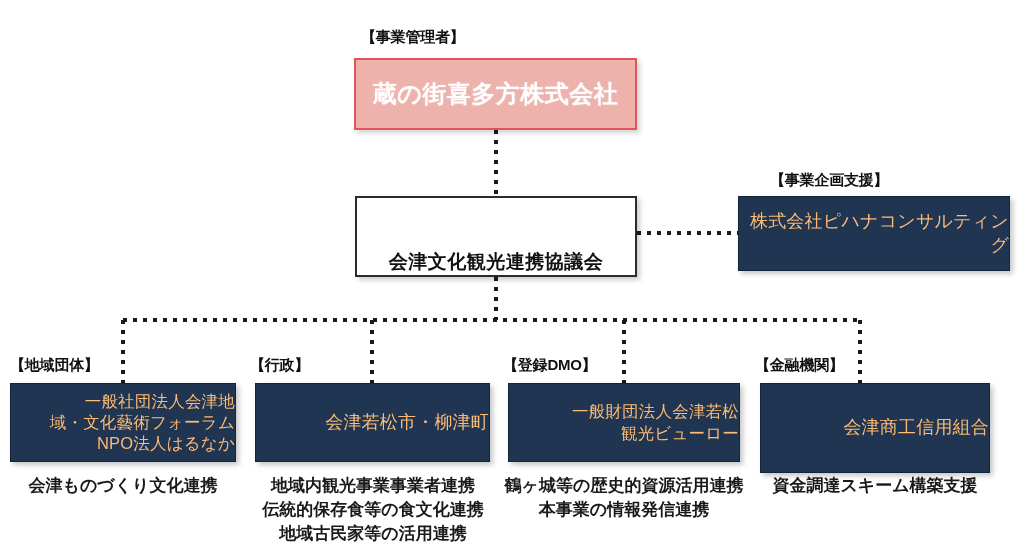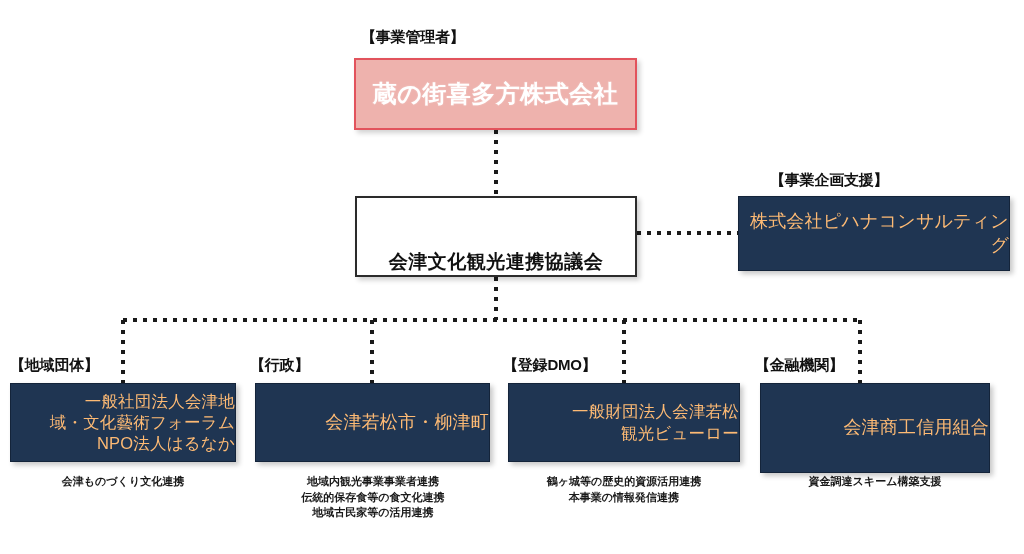--- a/index.html
+++ b/index.html
@@ -95,21 +95,21 @@
     line-height: 1.28;
     letter-spacing: 0.2px;
     text-align: right;
   }
   .node.dark.small .node-text { font-size: 16.5px; }
 
   
   .caption {
     position: absolute;
     text-align: center;
-    font-size: 11px;
+    font-size: 17px;
     font-weight: 700;
     color: #1a1a1a;
     line-height: 1.42;
     white-space: pre-line;
   }
 </style>
 </head>
 <body>
 
 <div id="chart">

